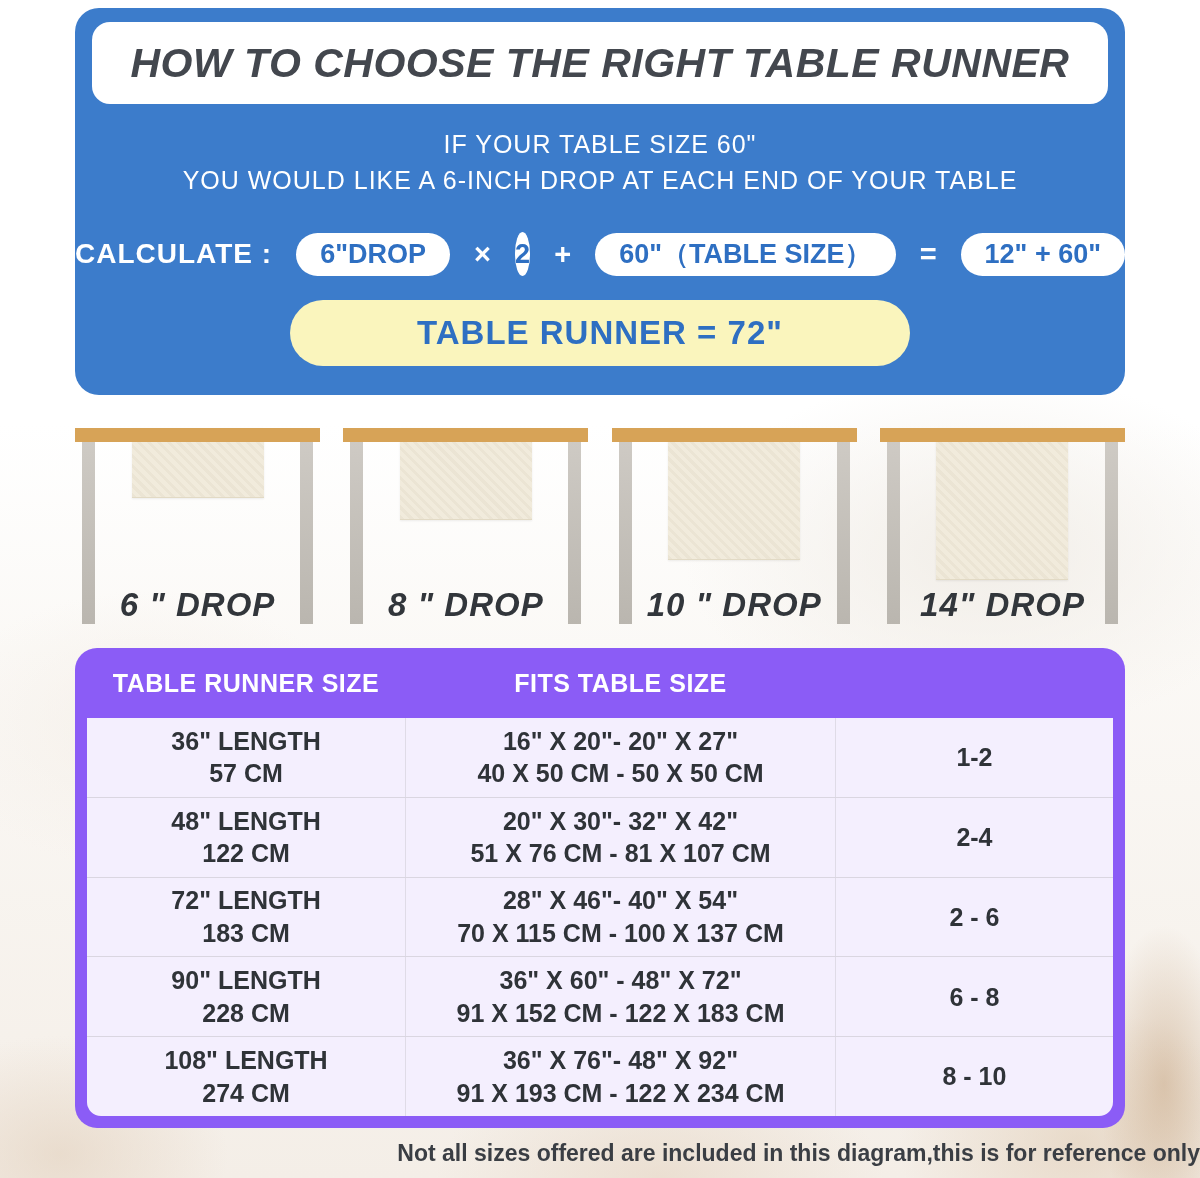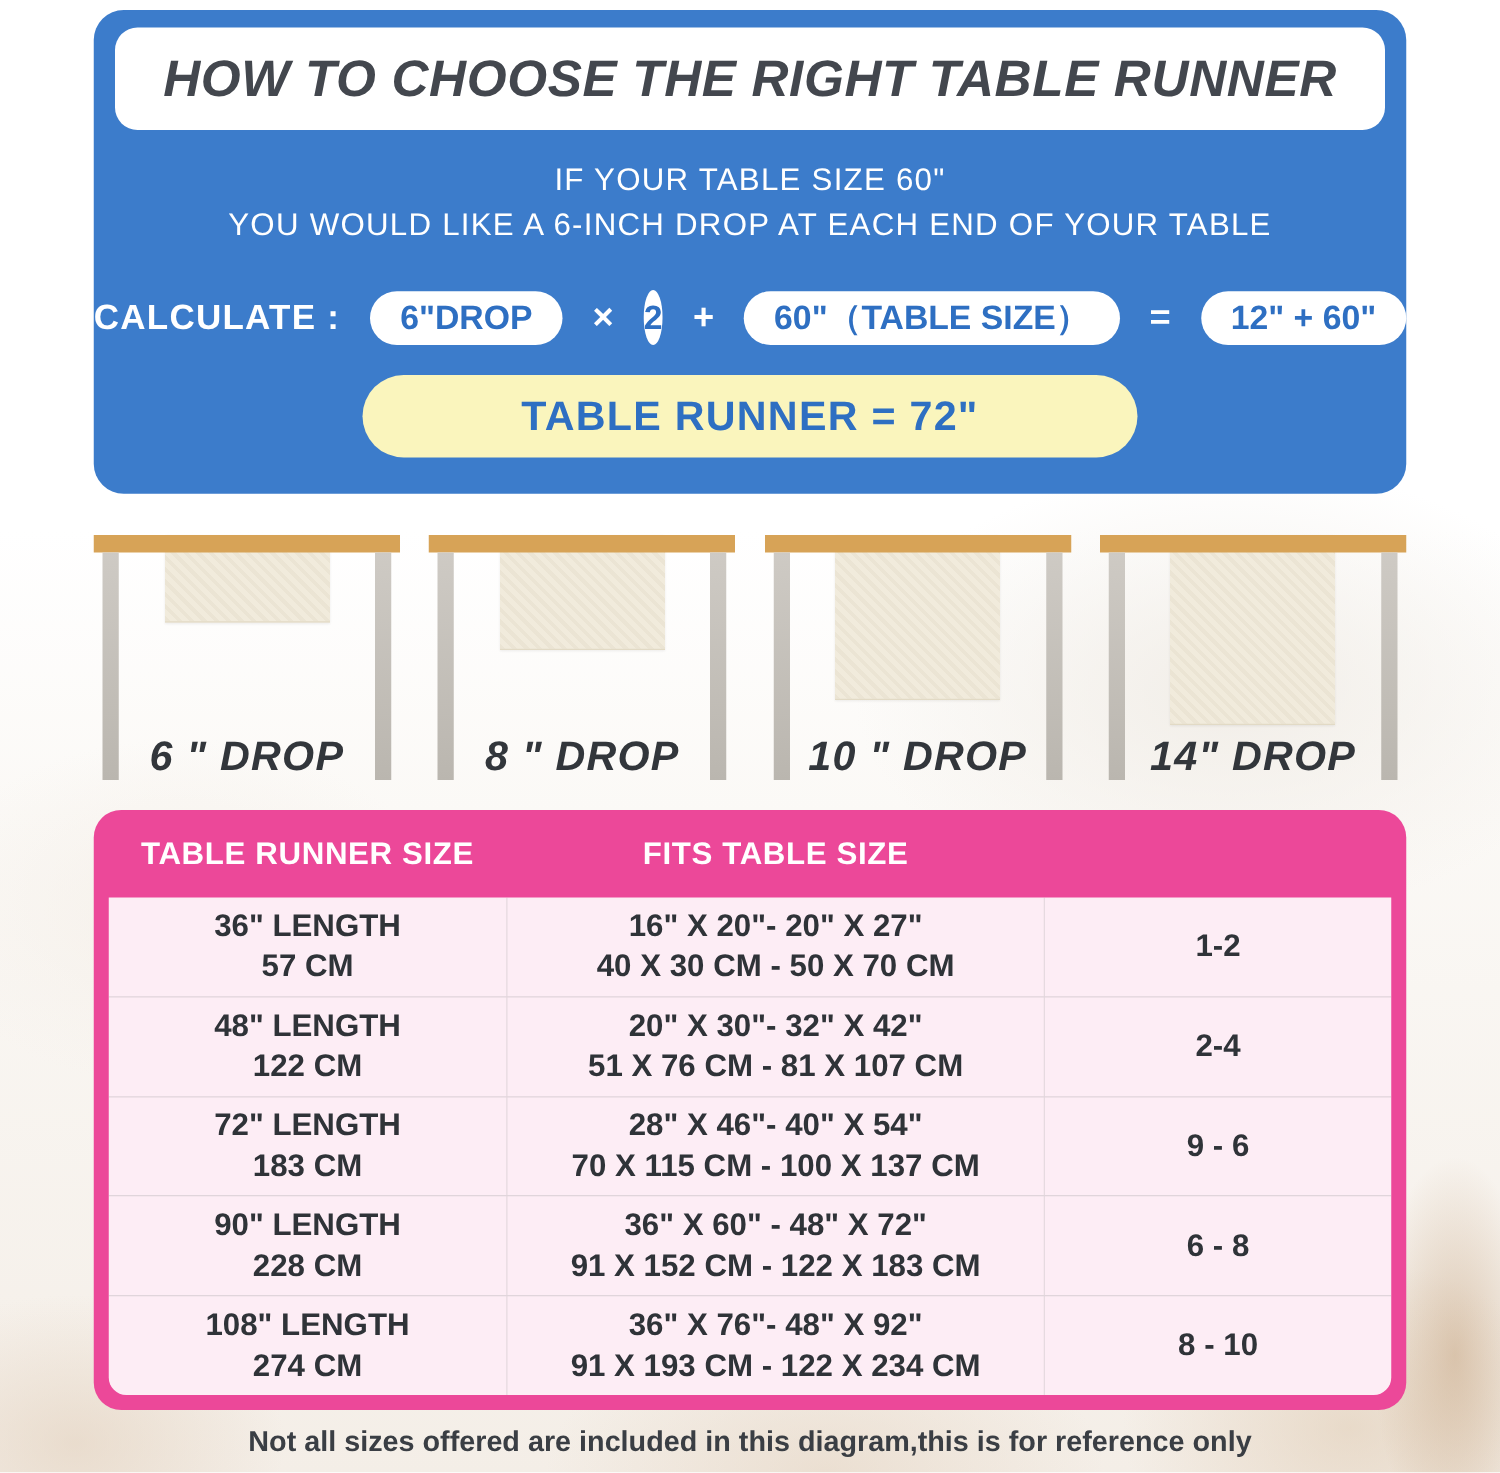--- a/index.html
+++ b/index.html
@@ -61,37 +61,37 @@
             background-image:repeating-linear-gradient(45deg, rgba(205,194,170,0.16) 0 3px, rgba(255,255,255,0) 3px 7px);
             border-bottom:1px solid #e2dac5; box-shadow:0 1px 2px rgba(0,0,0,0.07); }
   .fig1 .runner { height:70px; } .fig2 .runner { height:92px; }
   .fig3 .runner { height:132px; } .fig4 .runner { height:152px; }
   .drop-label { position:absolute; bottom:16px; left:0; width:100%; text-align:center;
                 font-weight:bold; font-style:italic; font-size:33px; color:#32363b;
                 letter-spacing:1px; white-space:nowrap; }
 
   
   .size-panel { position:absolute; left:75px; top:648px; width:1050px; height:480px;
-                background:#ec4899; border-radius:22px; }
+                background:#8b5cf6; border-radius:22px; }
   .size-header { position:absolute; top:0; left:12px; right:12px; height:70px;
                  display:flex; align-items:center; }
   .hcell { color:#ffffff; font-weight:bold; font-size:25px; letter-spacing:.5px;
            text-align:center; white-space:nowrap; }
   .w1 { width:31%; } .w2 { width:42%; } .w3 { width:27%; }
 
   .size-body { position:absolute; left:12px; right:12px; top:70px; bottom:12px;
                background:rgba(255,255,255,0.9); border-radius:0 0 14px 14px;
                display:flex; flex-direction:column; overflow:hidden; }
   .srow { flex:1; display:flex; border-top:1px solid rgba(150,150,150,0.28); }
   .srow:first-child { border-top:none; }
   .cell { display:flex; flex-direction:column; align-items:center; justify-content:center;
           color:#2f3338; font-weight:bold; font-size:25px; line-height:1.3; text-align:center; }
   .c2 { border-left:1px solid rgba(150,150,150,0.22); border-right:1px solid rgba(150,150,150,0.22); }
 
-  .footer-note { position:absolute; top:1140px; left:0; width:100%; text-align:center;
+  .footer-note { position:absolute; top:1140px; left:0; width:100%; text-align:right;
                  font-weight:bold; font-size:23px; color:#3a3e44; }
 </style>
 </head>
 <body>
 
 <div class="page">
   <div class="bg-photo"></div>
 
   <section class="hero">
     <div class="title-bar">
@@ -154,21 +154,21 @@
     </div>
     <div class="size-body">
 
       <div class="srow">
         <div class="cell w1 c1">
           <div>36" LENGTH</div>
           <div>57 CM</div>
         </div>
         <div class="cell w2 c2">
           <div>16" X 20"- 20" X 27"</div>
-          <div>40 X 30 CM - 50 X 70 CM</div>
+          <div>40 X 50 CM - 50 X 50 CM</div>
         </div>
         <div class="cell w3 c3">
           <div>1-2</div>
         </div>
       </div>
 
       <div class="srow">
         <div class="cell w1 c1">
           <div>48" LENGTH</div>
           <div>122 CM</div>
@@ -185,21 +185,21 @@
       <div class="srow">
         <div class="cell w1 c1">
           <div>72" LENGTH</div>
           <div>183 CM</div>
         </div>
         <div class="cell w2 c2">
           <div>28" X 46"- 40" X 54"</div>
           <div>70 X 115 CM - 100 X 137 CM</div>
         </div>
         <div class="cell w3 c3">
-          <div>9 - 6</div>
+          <div>2 - 6</div>
         </div>
       </div>
 
       <div class="srow">
         <div class="cell w1 c1">
           <div>90" LENGTH</div>
           <div>228 CM</div>
         </div>
         <div class="cell w2 c2">
           <div>36" X 60" - 48" X 72"</div>

